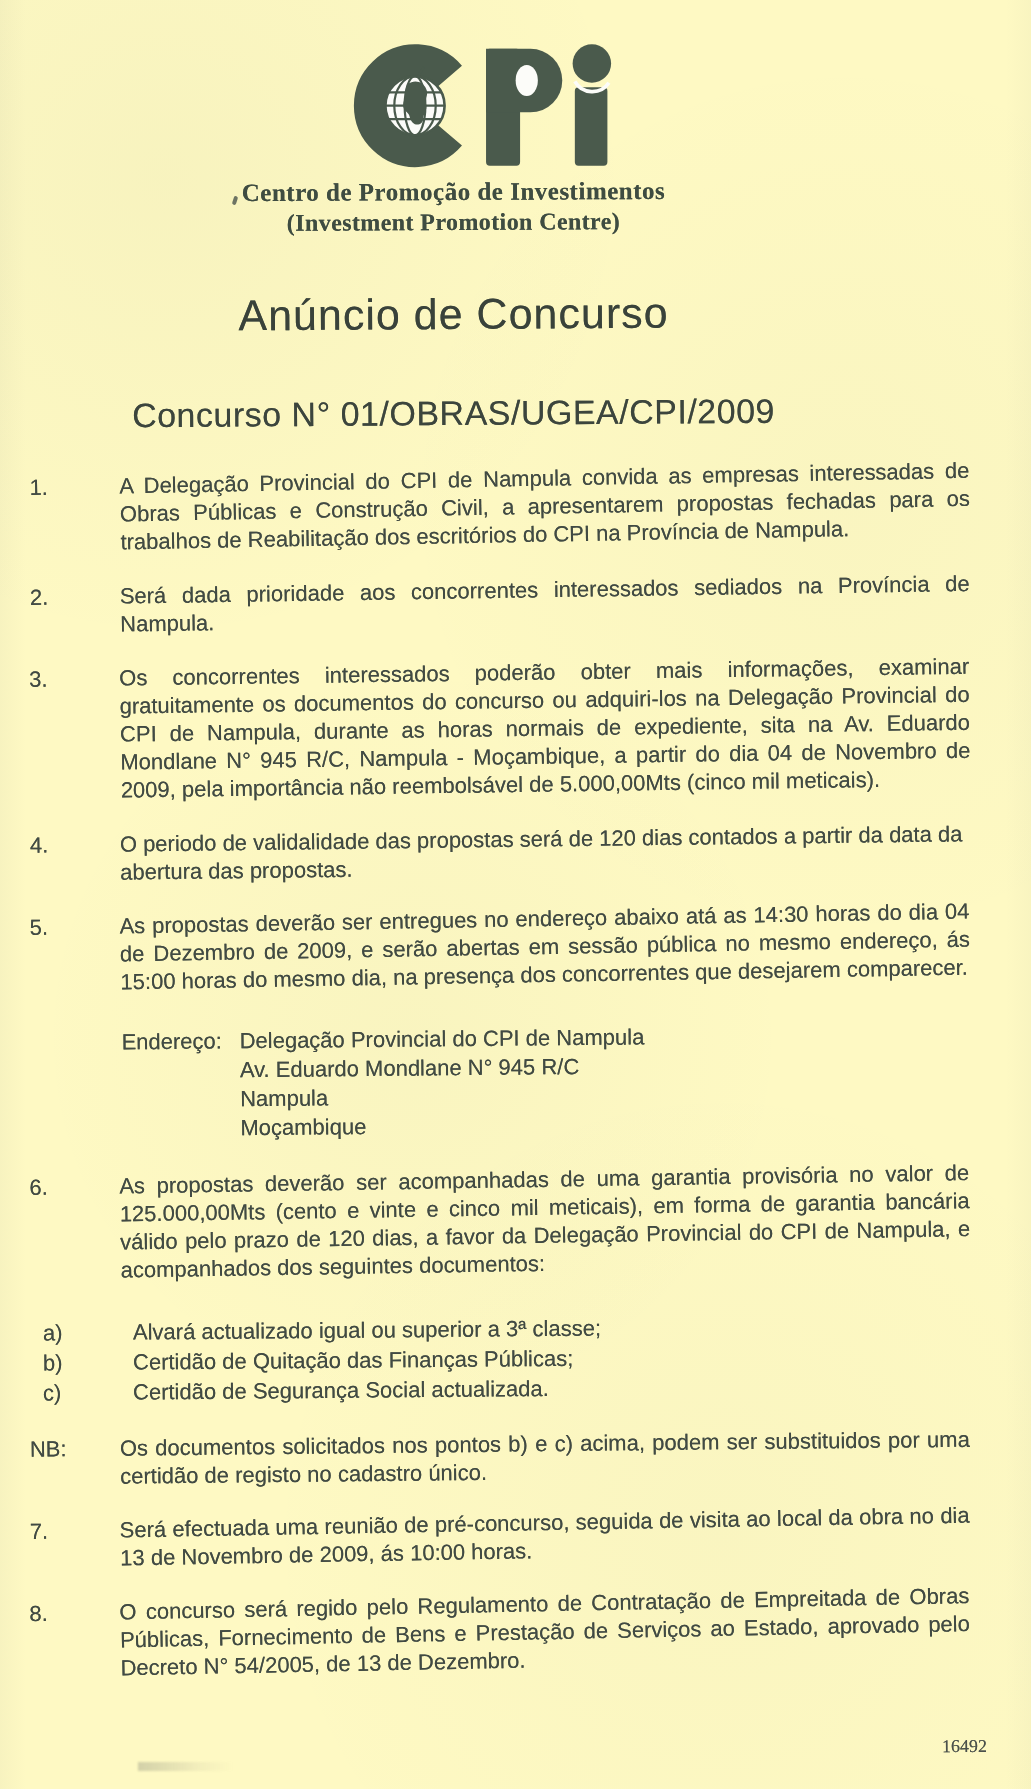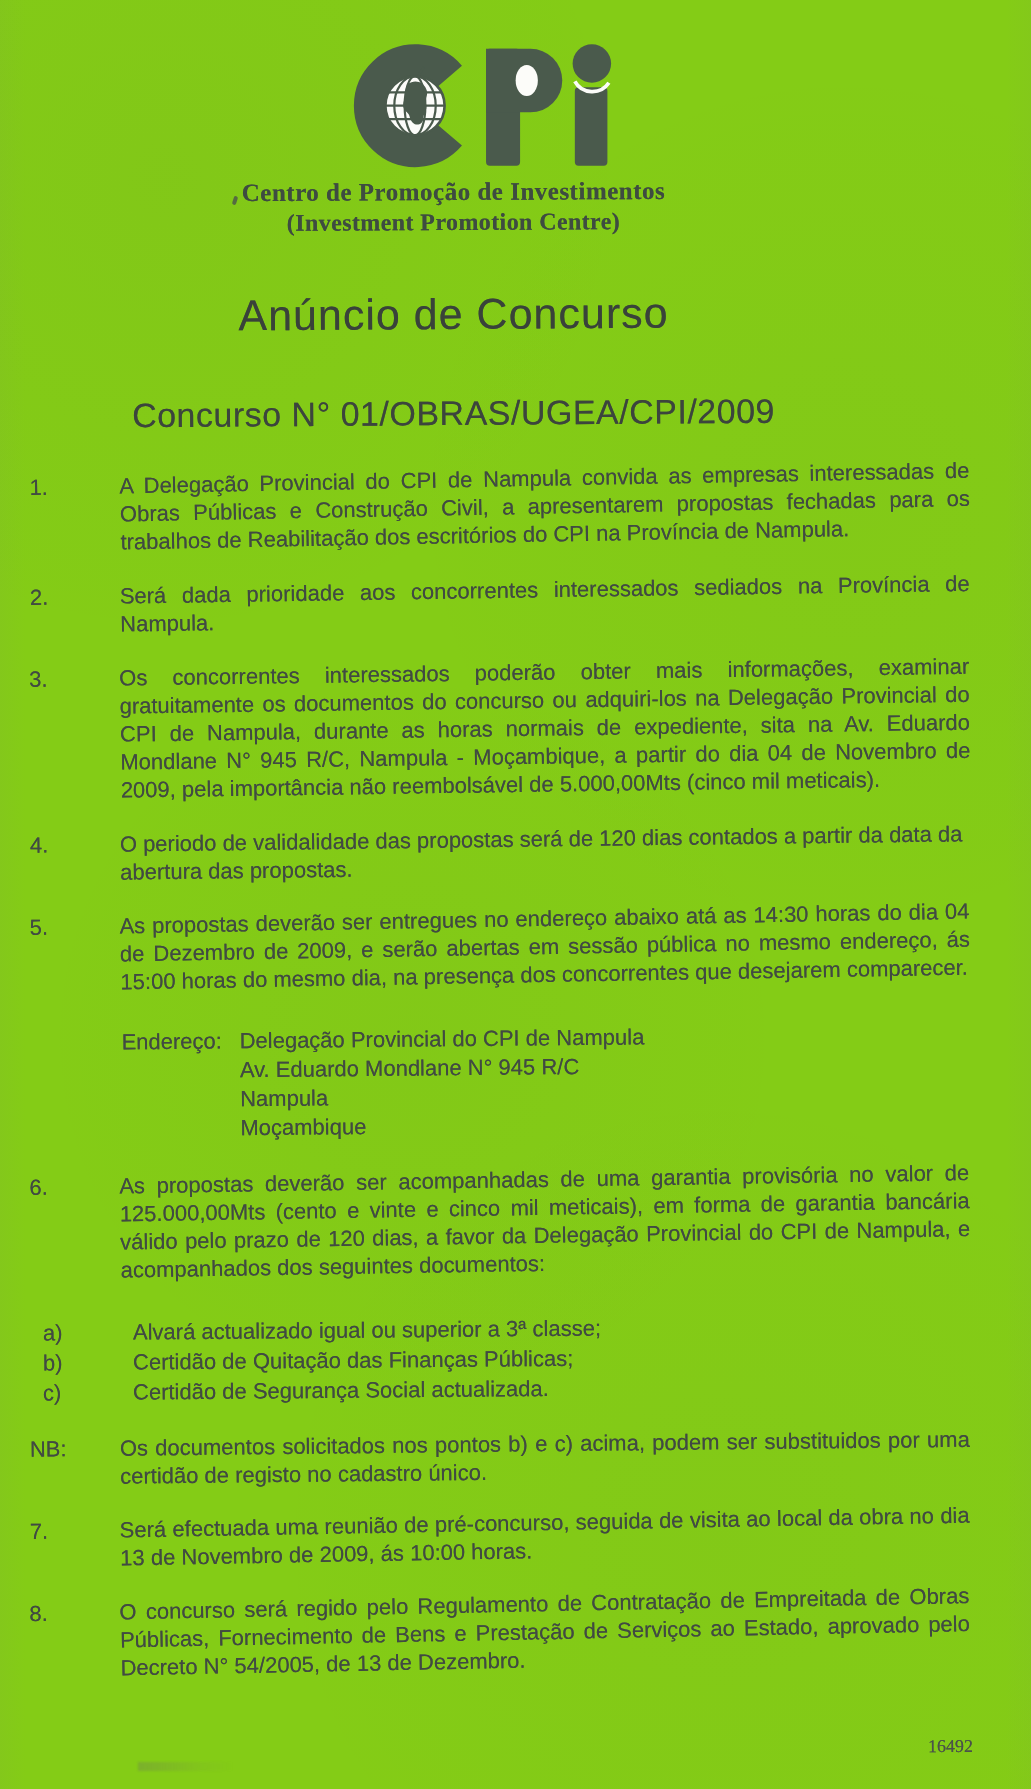--- a/index.html
+++ b/index.html
@@ -1,20 +1,20 @@
 <!DOCTYPE html>
 <html><head>
 <meta charset="utf-8">
 <style>
   html,body { margin:0; padding:0; background:#e8e8e6; }
   .page {
     position:relative;
     width:1031px; height:1789px;
     margin:0 auto;
-    background:#84cc16;
+    background:#fef9c3;
     font-family:"Liberation Sans", sans-serif;
     color:#414a43;
     overflow:hidden;
     text-shadow:0 0 0.5px rgba(62,72,64,.75);
   }
   
   .page::before{
     content:""; position:absolute; inset:0; pointer-events:none;
     background:
       radial-gradient(circle at 16% 10%, rgba(70,80,70,.035), transparent 26%),
@@ -58,21 +58,21 @@
     display:flex; margin:30px 0 30px 92px;
     font-size:22px; line-height:29px;
     transform:rotate(-.55deg); transform-origin:40px 50%;
   }
   .address-label { flex:0 0 118px; }
   .address-lines div { white-space:nowrap; }
 
   .doc-list { margin-top:34px; margin-bottom:28px; }
 
   .footer-code {
-    position:absolute; right:58px; bottom:32px;
+    position:absolute; right:44px; bottom:32px;
     font-family:"Liberation Serif", serif; font-size:18px; color:#4b514c;
     transform:rotate(-.5deg);
   }
 
   
   .speck-comma {
     position:absolute; left:233px; top:196px; width:4px; height:9px;
     background:#4a544c; border-radius:2px; transform:rotate(18deg); opacity:.8;
   }
   .smudge-bottom {

